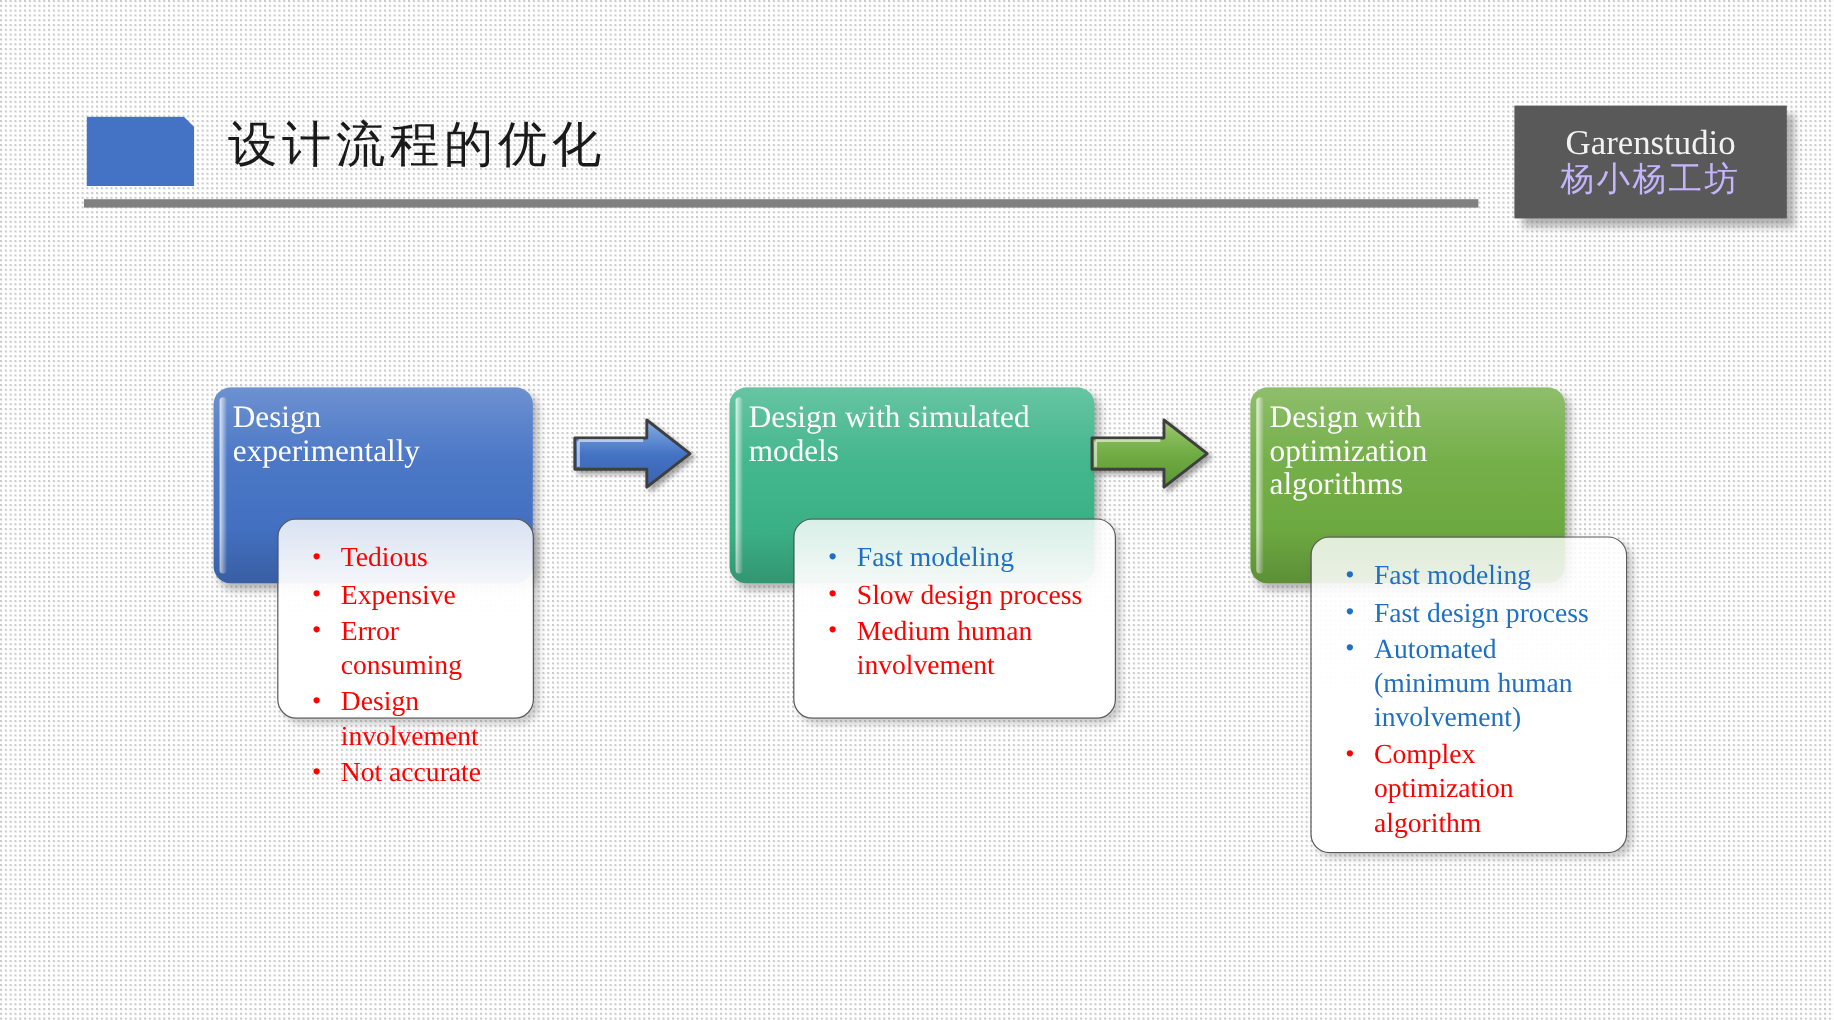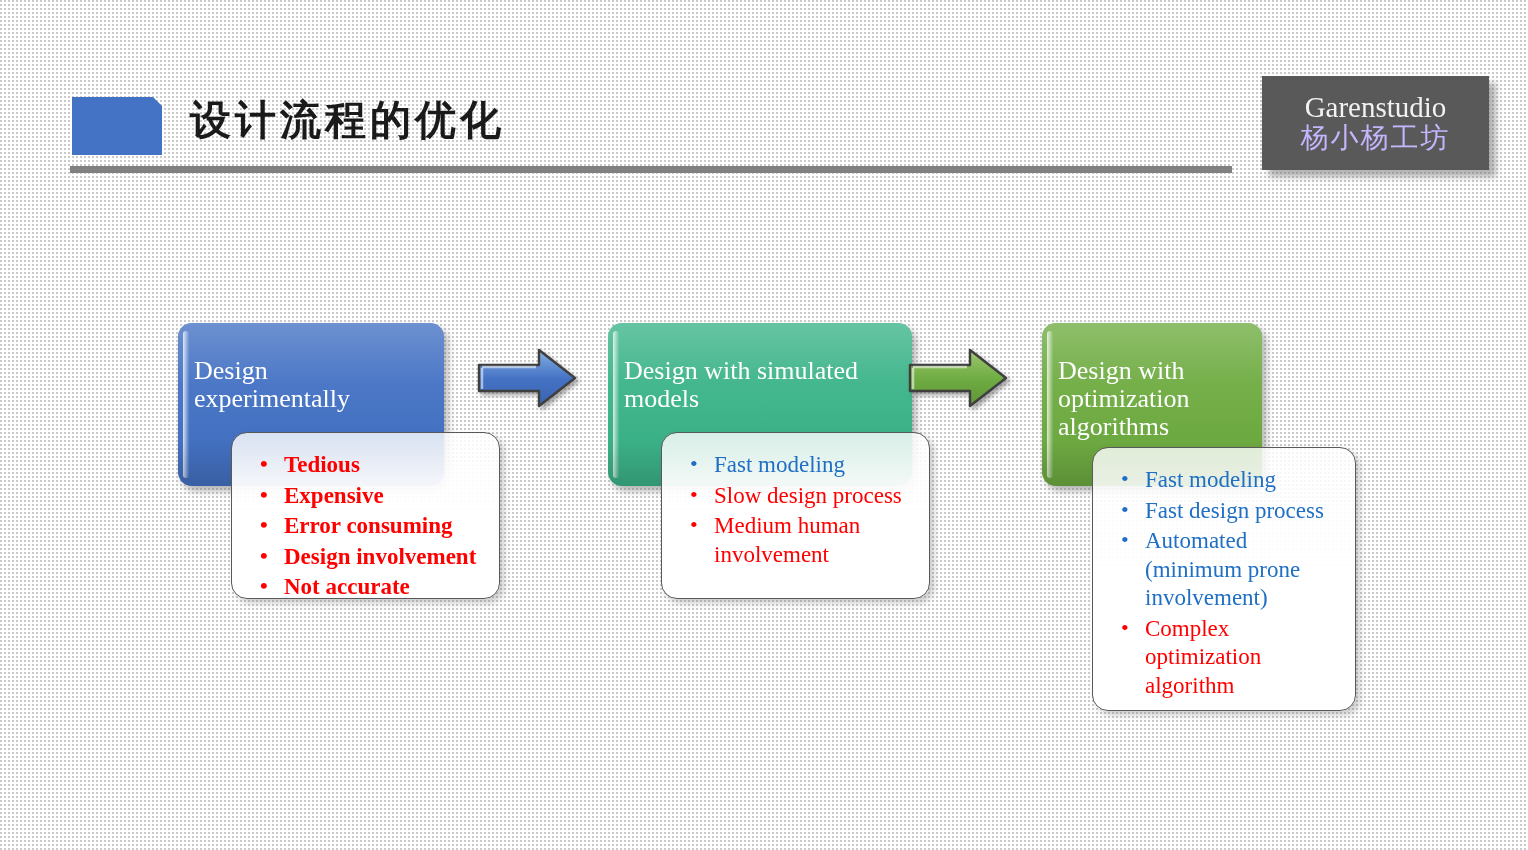--- a/index.html
+++ b/index.html
@@ -26,21 +26,20 @@
     background-size: 4px 4px;
     background-position: 0 0;
   }
 
   
   #title-block {
     position: absolute;
     left: 0; top: 0;
     width: 1241px;
     height: 190px;
-    font-weight: bold;
   }
   #title-square {
     position: absolute;
     left: 72px;
     top: 97px;
     width: 90px;
     height: 58px;
     background: #4472C4;
     
     clip-path: polygon(0 0, calc(100% - 9px) 0, 100% 9px, 100% 100%, 0 100%);
@@ -62,21 +61,21 @@
     top: 166px;
     width: 1162px;
     height: 7px;
     background: #808080;
   }
 
   
   #logo-box {
     position: absolute;
     left: 1262px;
-    top: 76px;
+    top: 88px;
     width: 227px;
     height: 94px;
     background: #595959;
     box-shadow: 7px 7px 6px rgba(120,120,120,0.55);
     display: flex;
     flex-direction: column;
     align-items: center;
     justify-content: center;
   }
   #logo-en {
@@ -99,21 +98,21 @@
     left: 0; top: 0;
     width: 1528px;
     height: 850px;
   }
 
   
   .head-box {
     position: absolute;
     border-radius: 14px;
     box-sizing: border-box;
-    padding: 34px 16px 0 16px;
+    padding: 11px 16px 0 16px;
     color: #ffffff;
     font-size: 26px;
     line-height: 1.08;
     font-family: "Liberation Serif", serif;
     box-shadow: 4px 5px 7px rgba(90,90,90,0.45);
     overflow: hidden;
   }
   
   .head-box::before {
     content: "";
@@ -143,39 +142,39 @@
     width: 266px; height: 163px;
     background: #4472C4;
   }
   #box-teal {
     left: 608px; top: 323px;
     width: 304px; height: 163px;
     background: #3CB489;
   }
   #box-olive {
     left: 1042px; top: 323px;
-    width: 220px; height: 163px;
+    width: 262px; height: 163px;
     background: #6FAC42;
   }
 
   
   .bullet-card {
     position: absolute;
     box-sizing: border-box;
     border: 1.5px solid #595959;
     border-radius: 16px;
     background: linear-gradient(to bottom,
        rgba(255,255,255,0.80) 0%,
        rgba(255,255,255,0.93) 28%,
        rgba(255,255,255,0.99) 55%,
        #ffffff 100%);
     box-shadow: 4px 4px 6px rgba(120,120,120,0.38);
     padding: 18px 14px 16px 22px;
   }
-  #card-1 { left: 231px; top: 432px; width: 269px; height: 167px; font-weight: bold; }
+  #card-1 { left: 231px; top: 432px; width: 214px; height: 167px; }
   #card-2 { left: 661px; top: 432px; width: 269px; height: 167px; }
   #card-3 { left: 1092px; top: 447px; width: 264px; height: 264px; }
 
   .bullet-list {
     list-style: none;
     margin: 0;
     padding: 0;
   }
   .bullet-item {
     position: relative;
@@ -285,19 +284,19 @@
         <li class="bullet-item b-blue">Fast modeling</li>
         <li class="bullet-item b-red">Slow design process</li>
         <li class="bullet-item b-red">Medium human involvement</li>
       </ul>
     </div>
 
     <div class="bullet-card" id="card-3">
       <ul class="bullet-list">
         <li class="bullet-item b-blue">Fast modeling</li>
         <li class="bullet-item b-blue">Fast design process</li>
-        <li class="bullet-item b-blue">Automated (minimum prone involvement)</li>
+        <li class="bullet-item b-blue">Automated (minimum human involvement)</li>
         <li class="bullet-item b-red">Complex optimization algorithm</li>
       </ul>
     </div>
 
   </div>
 </div>
 
 </body></html>

